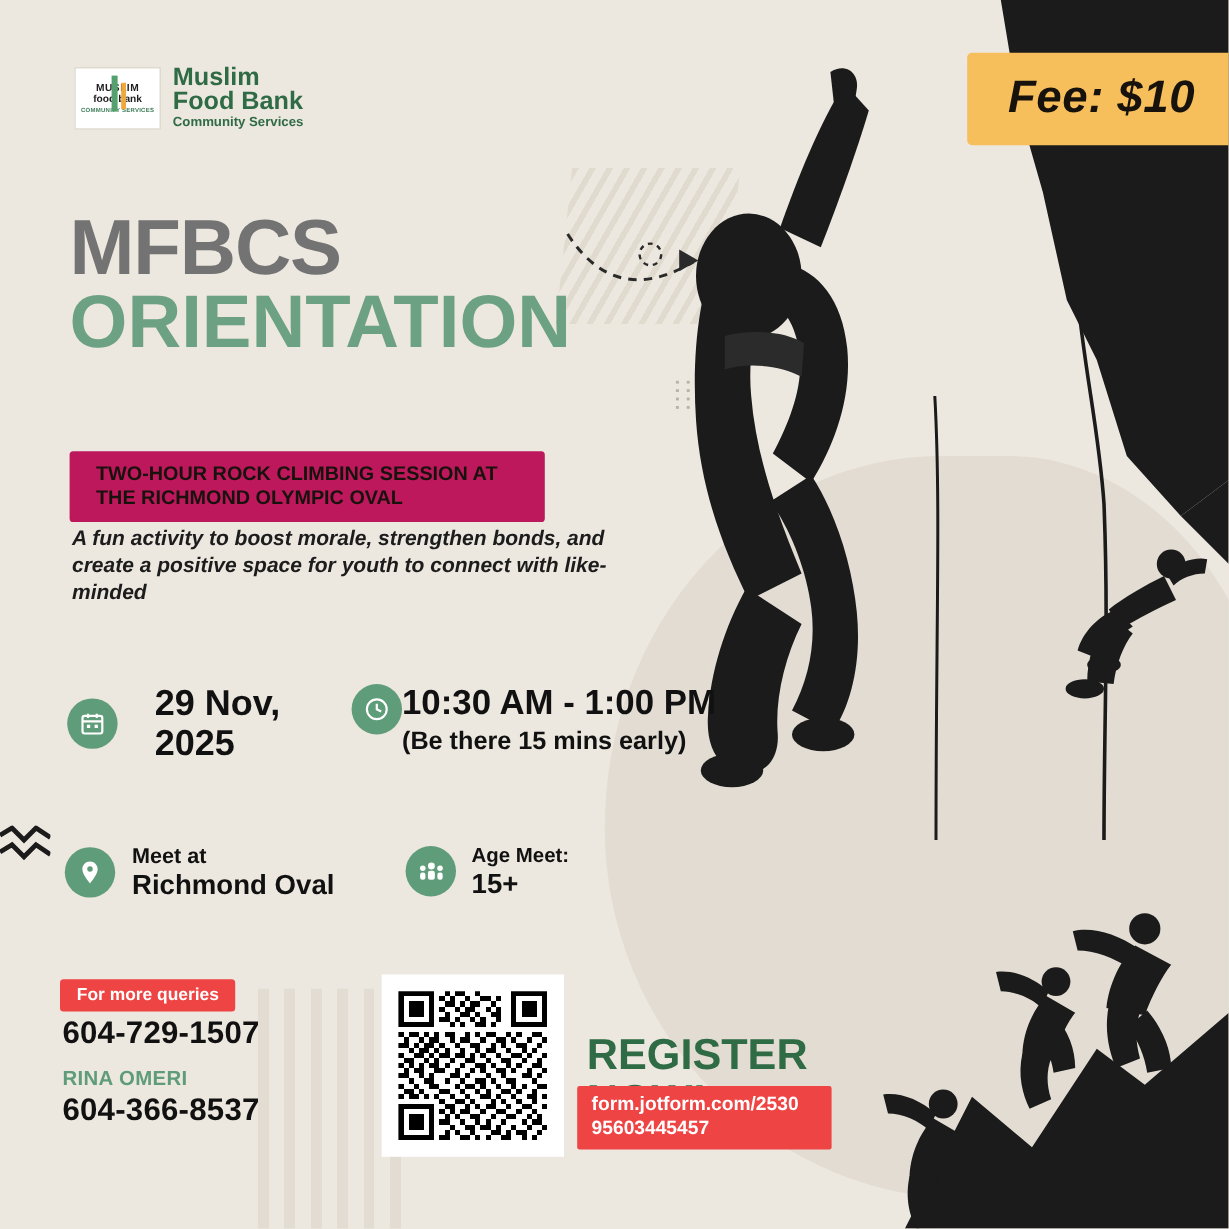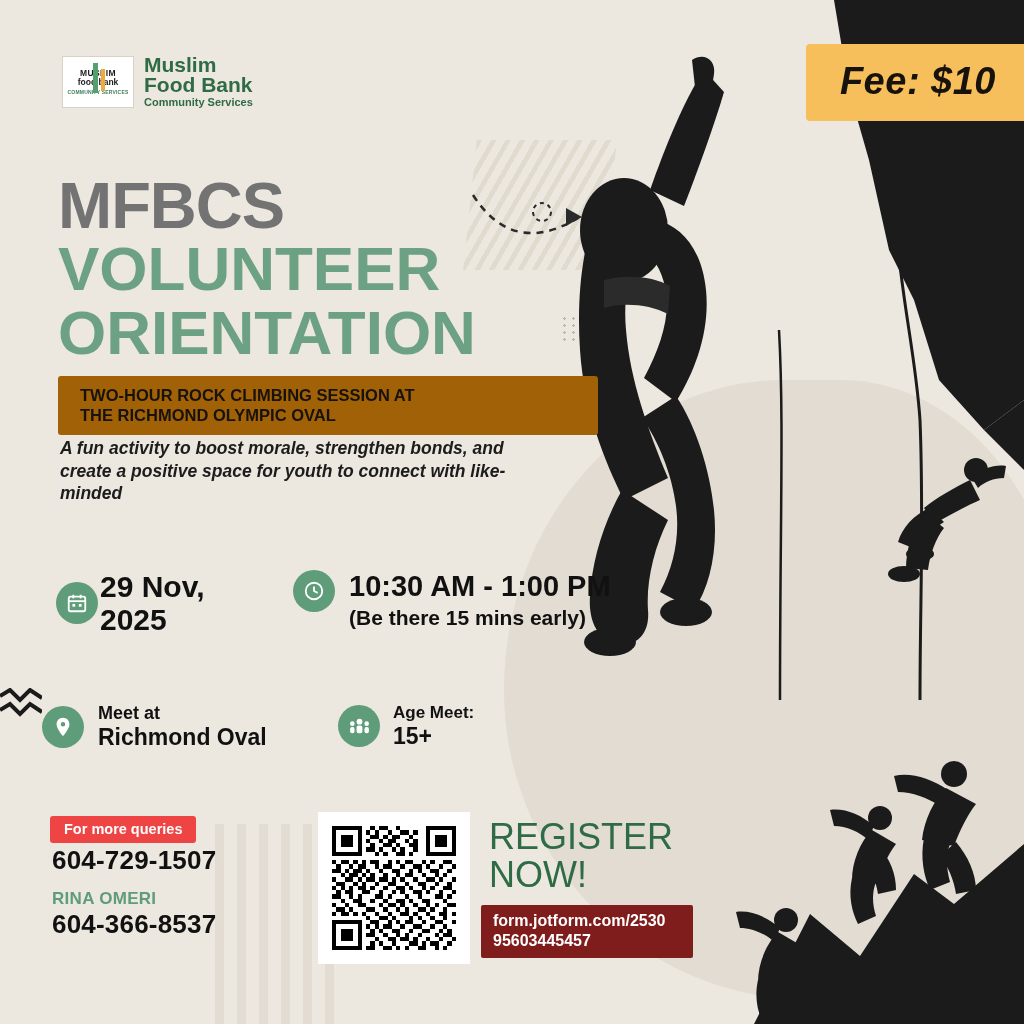--- a/index.html
+++ b/index.html
@@ -134,23 +134,23 @@
     color: #737373; line-height: 62px;
   }
   .h-vol, .h-ori {
     font-size: 62px; font-weight: bold; letter-spacing: 0px;
     color: #6da183; line-height: 64px;
   }
 
   
   .subbanner {
     position: absolute; left: 58px; top: 376px;
-    background: #a16207;
+    background: #be185d;
     padding: 9px 18px 10px 22px;
-    width: 540px;
+    width: 396px;
     border-radius: 3px;
   }
   .subbanner .sb-line {
     font-size: 16.5px; color: #17120c; line-height: 20px; font-weight: 600;
   }
   .subbanner .sb-strong { font-weight: bold; }
   .subbanner .sb-light { font-weight: 600; }
 
   
   .desc {
@@ -162,35 +162,35 @@
 
   
   .circ-icon {
     width: 42px; height: 42px; border-radius: 50%;
     background: #5f9c79; color: #fff;
     display: flex; align-items: center; justify-content: center;
     flex: 0 0 auto;
   }
   .row-date {
     position: absolute; left: 56px; top: 570px;
-    display: flex; align-items: center; gap: 2px;
+    display: flex; align-items: center; gap: 31px;
   }
   .date-text {
     font-size: 30px; font-weight: bold; color: #111; line-height: 33px;
     max-width: 150px;
   }
   .row-time {
     position: absolute; left: 293px; top: 570px;
-    display: flex; align-items: flex-start; gap: 14px;
+    display: flex; align-items: flex-start; 
   }
   .time-main { font-size: 29px; font-weight: bold; color: #111; line-height: 33px; }
   .time-sub { font-size: 21px; font-weight: bold; color: #111; margin-top: 3px; }
 
   .row-place {
-    position: absolute; left: 42px; top: 703px;
+    position: absolute; left: 54px; top: 703px;
     display: flex; align-items: center; gap: 14px;
   }
   .place-1 { font-size: 18px; font-weight: bold; color: #111; line-height: 21px; }
   .place-2 { font-size: 23px; font-weight: bold; color: #111; line-height: 26px; }
 
   .row-age {
     position: absolute; left: 338px; top: 703px;
     display: flex; align-items: center; gap: 13px;
   }
   .age-1 { font-size: 17px; font-weight: bold; color: #111; line-height: 20px; }
@@ -210,27 +210,27 @@
 
   
   .qr-box {
     position: absolute; left: 318px; top: 812px;
     width: 152px; height: 152px;
     background: #fff;
     display: flex; align-items: center; justify-content: center;
   }
   .qr-img { width: 124px; height: 124px; }
   .register {
-    position: absolute; left: 489px; top: 818px;
-    font-size: 36px; font-weight: normal; color: #2f6b45; line-height: 38px;
+    position: absolute; left: 489px; top: 860px;
+    font-size: 36px; font-weight: bold; color: #2f6b45; line-height: 38px;
     letter-spacing: 0px;
   }
   .url-chip {
     position: absolute; left: 481px; top: 905px;
-    background: #7f1d1d; color: #fff;
+    background: #ef4444; color: #fff;
     font-size: 16px; font-weight: 600;
     padding: 6px 14px 7px 12px;
     line-height: 20px;
     width: 212px;
     border-radius: 2px;
   }
 </style>
 </head>
 <body>
 
@@ -324,21 +324,20 @@
     </div>
     <div class="logo-text">
       <div class="lt1">Muslim</div>
       <div class="lt2">Food Bank</div>
       <div class="lt3">Community Services</div>
     </div>
   </div>
 
   <div class="headline">
     <div class="h-mfbcs">MFBCS</div>
-    <div class="h-vol">VOLUNTEER</div>
     <div class="h-ori">ORIENTATION</div>
   </div>
 
   <div class="subbanner">
     <div class="sb-line">
       <span class="sb-strong">TWO-HOUR ROCK CLIMBING SESSION</span><span class="sb-light"> AT</span>
     </div>
     <div class="sb-line">
       <span class="sb-light">THE </span><span class="sb-strong">RICHMOND OLYMPIC OVAL</span>
     </div>

